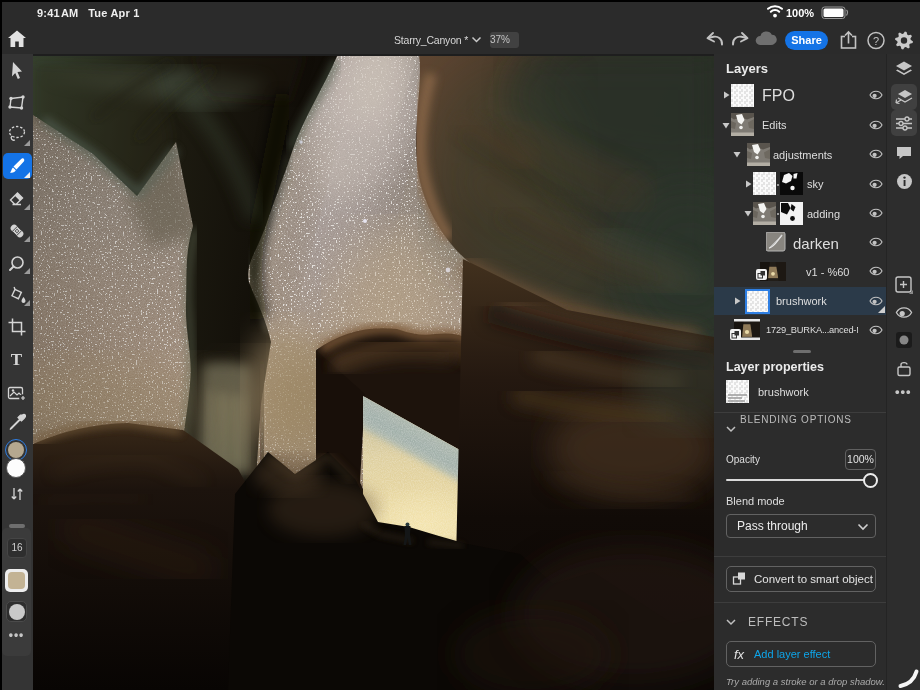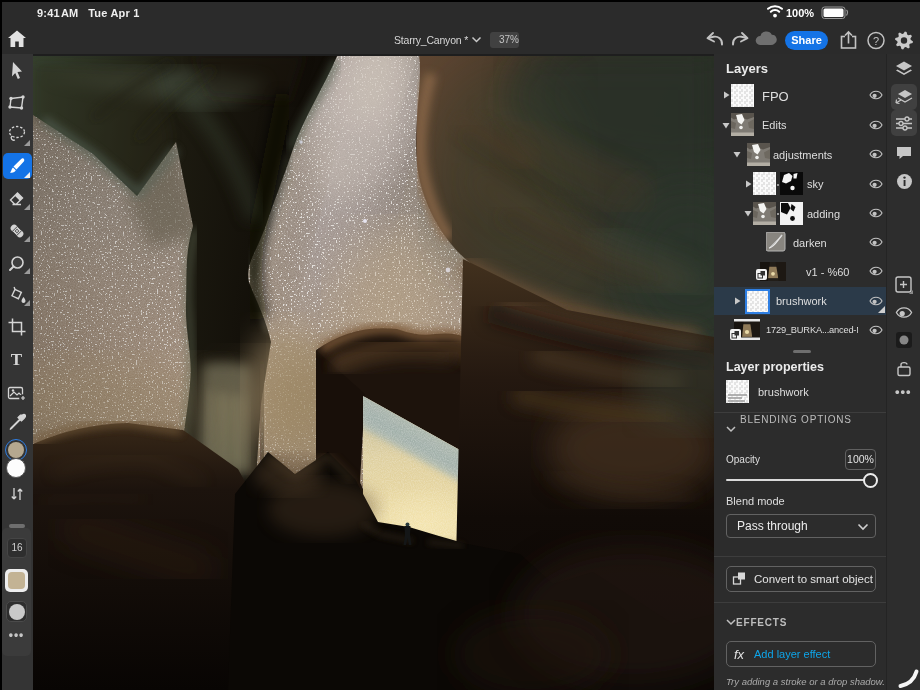--- a/index.html
+++ b/index.html
@@ -3,21 +3,21 @@
 <style>
 html,body{margin:0;padding:0;width:920px;height:690px;background:#000;overflow:hidden}
 body{font-family:"Liberation Sans",sans-serif;-webkit-font-smoothing:antialiased}
 .abs{position:absolute}
 #screen{position:relative;width:920px;height:690px;background:#1e1e1e}
 
 #topbar{position:absolute;left:0;top:0;width:920px;height:54px;background:#2b2b2b;border-top:2px solid #000;box-sizing:border-box}
 #statustext{position:absolute;left:37px;top:5px;font-size:11px;font-weight:bold;color:#efefef;letter-spacing:.2px}
 #statusright{position:absolute;left:786px;top:5px;font-size:11px;font-weight:bold;color:#fff}
 #doctitle{position:absolute;left:394px;top:31.5px;font-size:10.5px;color:#d6d6d6;letter-spacing:-0.2px}
-#zoombadge{position:absolute;left:490px;top:30px;width:29px;height:16px;background:#414141;border-radius:3px;color:#c3c3c3;font-size:10px;text-align:right;line-height:16px}
+#zoombadge{position:absolute;left:490px;top:30px;width:29px;height:16px;background:#414141;border-radius:3px;color:#c3c3c3;font-size:10px;text-align:left;line-height:16px}
 #sharebtn{position:absolute;left:785px;top:29px;width:43px;height:19px;background:#1473e6;border-radius:10px;color:#fff;font-size:11px;font-weight:bold;text-align:center;line-height:19px}
 
 #ltool{position:absolute;left:0;top:54px;width:33px;height:636px;background:#343434;border-left:2px solid #000;box-sizing:border-box}
 #ltool>*{margin-left:-2px}
 #brushsel{position:absolute;left:3px;top:99px;width:29px;height:26px;background:#1473e6;border-radius:5px}
 #lsub{position:absolute;left:2px;top:474px;width:29px;height:128px;background:#3b3b3b;border-radius:5px}
 
 #rpanel{position:absolute;left:714px;top:54px;width:172px;height:636px;background:#2c2c2c}
 #rstrip{position:absolute;left:886px;top:54px;width:34px;height:636px;background:#2d2d2d;border-left:1px solid #242424;box-sizing:border-box}
 </style></head>
@@ -367,21 +367,21 @@
   <div id="rpanel">
 <div style="position:absolute;left:12px;top:7px;font-size:13px;font-weight:bold;color:#ebebeb">Layers</div>
 <div style="position:absolute;left:0;top:233px;width:172px;height:28px;background:#2b3a49"></div>
 <svg width="7" height="7" style="position:absolute;left:164px;top:252px">
         <path d="M7,7 L0,7 L7,0 Z" fill="#cfcfcf"></path>
       </svg>
 <svg width="8" height="8" style="position:absolute;left:8px;top:37px">
         <path d="M2,0.5 L7.5,4 L2,7.5 Z" fill="#c8c8c8"></path>
       </svg>
 <div style="position:absolute;left:17px;top:30px;width:23px;height:23px;background:repeating-conic-gradient(#fbfbfb 0 25%,#e4e4e4 0 50%) 0 0/5px 5px;"></div>
-<div style="position:absolute;left:48px;top:41.5px;transform:translateY(-50%);font-size:13px;color:#dedede;font-weight:normal;font-style:normal;letter-spacing:0px;white-space:nowrap">FPO</div>
+<div style="position:absolute;left:48px;top:41.5px;transform:translateY(-50%);font-size:16px;color:#dedede;font-weight:normal;font-style:normal;letter-spacing:0px;white-space:nowrap">FPO</div>
 <svg width="14" height="12" viewBox="0 0 14 12" style="position:absolute;left:155px;top:35px">
         <path d="M7,2.2 C10,2.2 12.2,4.4 13,6 C12.2,7.6 10,9.8 7,9.8 C4,9.8 1.8,7.6 1,6 C1.8,4.4 4,2.2 7,2.2 Z" fill="none" stroke="#c2c2c2" stroke-width="1.1"></path>
         <circle cx="5.6" cy="6.8" r="2.1" fill="#c2c2c2"></circle>
       </svg>
 <svg width="8" height="8" style="position:absolute;left:8px;top:67px">
         <path d="M0.5,2 L7.5,2 L4,7.5 Z" fill="#c8c8c8"></path>
       </svg>
 <svg width="23" height="23" style="position:absolute;left:17px;top:59px">
         <rect width="23" height="23" fill="#7f7b74"></rect>
         <path d="M0,0 H23 V4 L16,6.5 L10,4 L3,6.5 L0,4.5 Z" fill="#59544d"></path>
@@ -451,21 +451,21 @@
 <div style="position:absolute;left:93px;top:159.5px;transform:translateY(-50%);font-size:11px;color:#dedede;font-weight:normal;font-style:normal;letter-spacing:0px;white-space:nowrap">adding</div>
 <svg width="14" height="12" viewBox="0 0 14 12" style="position:absolute;left:155px;top:153px">
         <path d="M7,2.2 C10,2.2 12.2,4.4 13,6 C12.2,7.6 10,9.8 7,9.8 C4,9.8 1.8,7.6 1,6 C1.8,4.4 4,2.2 7,2.2 Z" fill="none" stroke="#c2c2c2" stroke-width="1.1"></path>
         <circle cx="5.6" cy="6.8" r="2.1" fill="#c2c2c2"></circle>
       </svg>
 <svg width="20" height="20" style="position:absolute;left:52px;top:178px">
         <rect width="19" height="19" rx="2" fill="#88857f" stroke="#b5b5b5" stroke-width="1"></rect>
         <path d="M3,16 C8,15 11,9 16,3" stroke="#e8e8e8" stroke-width="1.4" fill="none"></path>
         <path d="M3,16 L16,3" stroke="#cfcfcf" stroke-width="0.7" fill="none"></path>
       </svg>
-<div style="position:absolute;left:79px;top:188.5px;transform:translateY(-50%);font-size:11px;color:#dedede;font-weight:normal;font-style:normal;letter-spacing:0px;white-space:nowrap">darken</div>
+<div style="position:absolute;left:79px;top:188.5px;transform:translateY(-50%);font-size:15px;color:#dedede;font-weight:normal;font-style:normal;letter-spacing:0px;white-space:nowrap">darken</div>
 <svg width="14" height="12" viewBox="0 0 14 12" style="position:absolute;left:155px;top:182px">
         <path d="M7,2.2 C10,2.2 12.2,4.4 13,6 C12.2,7.6 10,9.8 7,9.8 C4,9.8 1.8,7.6 1,6 C1.8,4.4 4,2.2 7,2.2 Z" fill="none" stroke="#c2c2c2" stroke-width="1.1"></path>
         <circle cx="5.6" cy="6.8" r="2.1" fill="#c2c2c2"></circle>
       </svg>
 <svg width="26" height="19" style="position:absolute;left:46px;top:208px">
         <rect width="26" height="19" fill="#211d18"></rect>
         <rect x="7.8" y="4.75" width="10.4" height="11.4" fill="#8f7a58"></rect>
         <path d="M0,0 L9.88,0 L7.8,19 L0,19 Z" fill="#17130f"></path>
         <path d="M26,0 L15.6,0 L18.72,19 L26,19 Z" fill="#1d1813"></path>
         <circle cx="13.0" cy="11.78" r="1.9000000000000001" fill="#e8d9a8"></circle>
@@ -534,21 +534,21 @@
 <div style="position:absolute;left:12px;top:512px;width:150px;height:26px;border:1px solid #626262;border-radius:5px;box-sizing:border-box"></div>
 <svg width="16" height="16" style="position:absolute;left:18px;top:517px">
         <rect x="1.5" y="6" width="7" height="7" fill="none" stroke="#d8d8d8" stroke-width="1.3"></rect>
         <rect x="6" y="1.5" width="7" height="7" fill="#d8d8d8"></rect>
       </svg>
 <div style="position:absolute;left:40px;top:525px;transform:translateY(-50%);font-size:11.5px;color:#e3e3e3;font-weight:normal;font-style:normal;letter-spacing:0px;white-space:nowrap">Convert to smart object</div>
 <div style="position:absolute;left:0px;top:548px;width:172px;height:1px;background:#3d3d3d"></div>
 <svg width="10" height="8" style="position:absolute;left:12px;top:564px">
         <path d="M1,2 L5,6 L9,2" stroke="#c0c0c0" stroke-width="1.5" fill="none"></path>
       </svg>
-<div style="position:absolute;left:22px;top:568px;transform:translateY(-50%);font-size:10px;color:#bdbdbd;font-weight:bold;font-style:normal;letter-spacing:0.8px;white-space:nowrap">EFFECTS</div>
+<div style="position:absolute;left:34px;top:568px;transform:translateY(-50%);font-size:12px;color:#bdbdbd;font-weight:normal;font-style:normal;letter-spacing:0.8px;white-space:nowrap">EFFECTS</div>
 <div style="position:absolute;left:12px;top:587px;width:150px;height:26px;border:1px solid #626262;border-radius:5px;box-sizing:border-box"></div>
 <div style="position:absolute;left:20px;top:600px;transform:translateY(-50%);font-size:13px;color:#e3e3e3;font-weight:normal;font-style:normal;letter-spacing:0px;white-space:nowrap"><i>fx</i></div>
 <div style="position:absolute;left:40px;top:600px;transform:translateY(-50%);font-size:11px;color:#0ea5e9;font-weight:normal;font-style:normal;letter-spacing:0px;white-space:nowrap">Add layer effect</div>
 <div style="position:absolute;left:12px;top:627px;transform:translateY(-50%);font-size:9.5px;color:#ababab;font-weight:normal;font-style:italic;letter-spacing:0px;white-space:nowrap">Try adding a stroke or a drop shadow.</div>
 </div>
   <div id="rstrip">
 <svg width="20" height="20" style="position:absolute;left:7px;top:6px">
         <path d="M10,1.5 L18,6 L10,10.5 L2,6 Z" fill="#c6c6c6"></path>
         <path d="M3.5,9.5 L2,10.5 L10,15 L18,10.5 L16.5,9.5 L10,13.2 Z" fill="#c6c6c6"></path>
       </svg>

